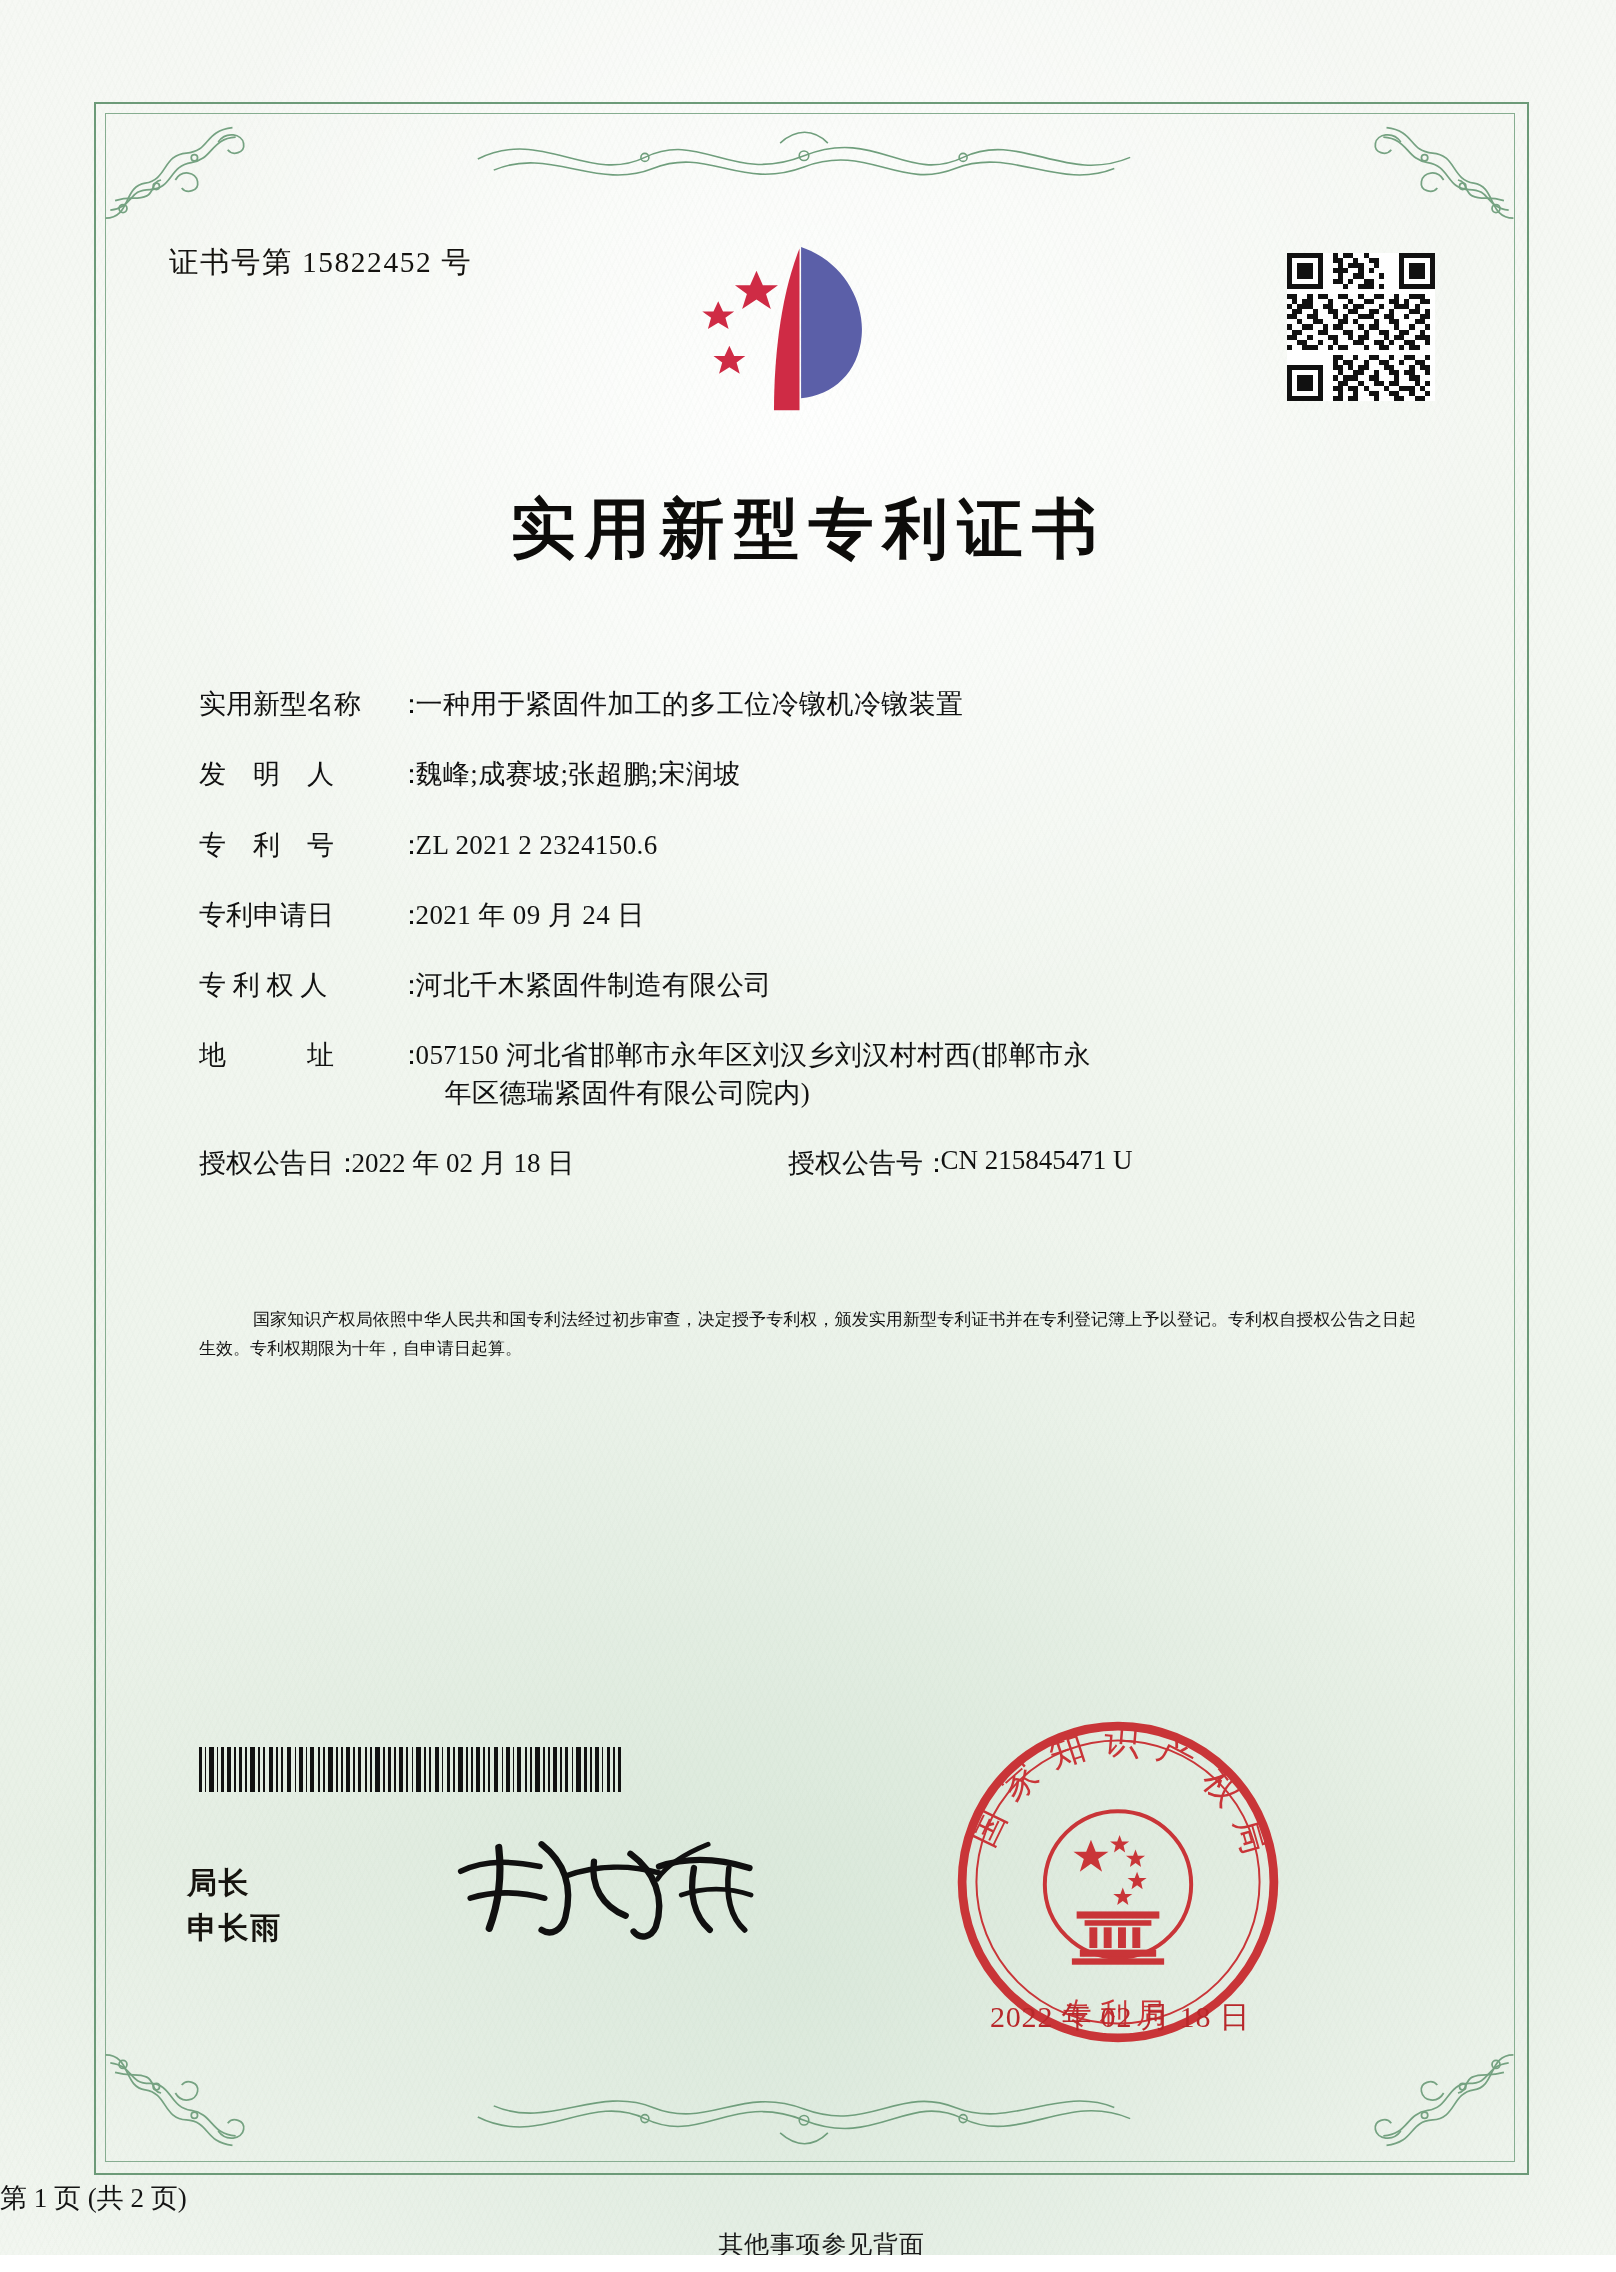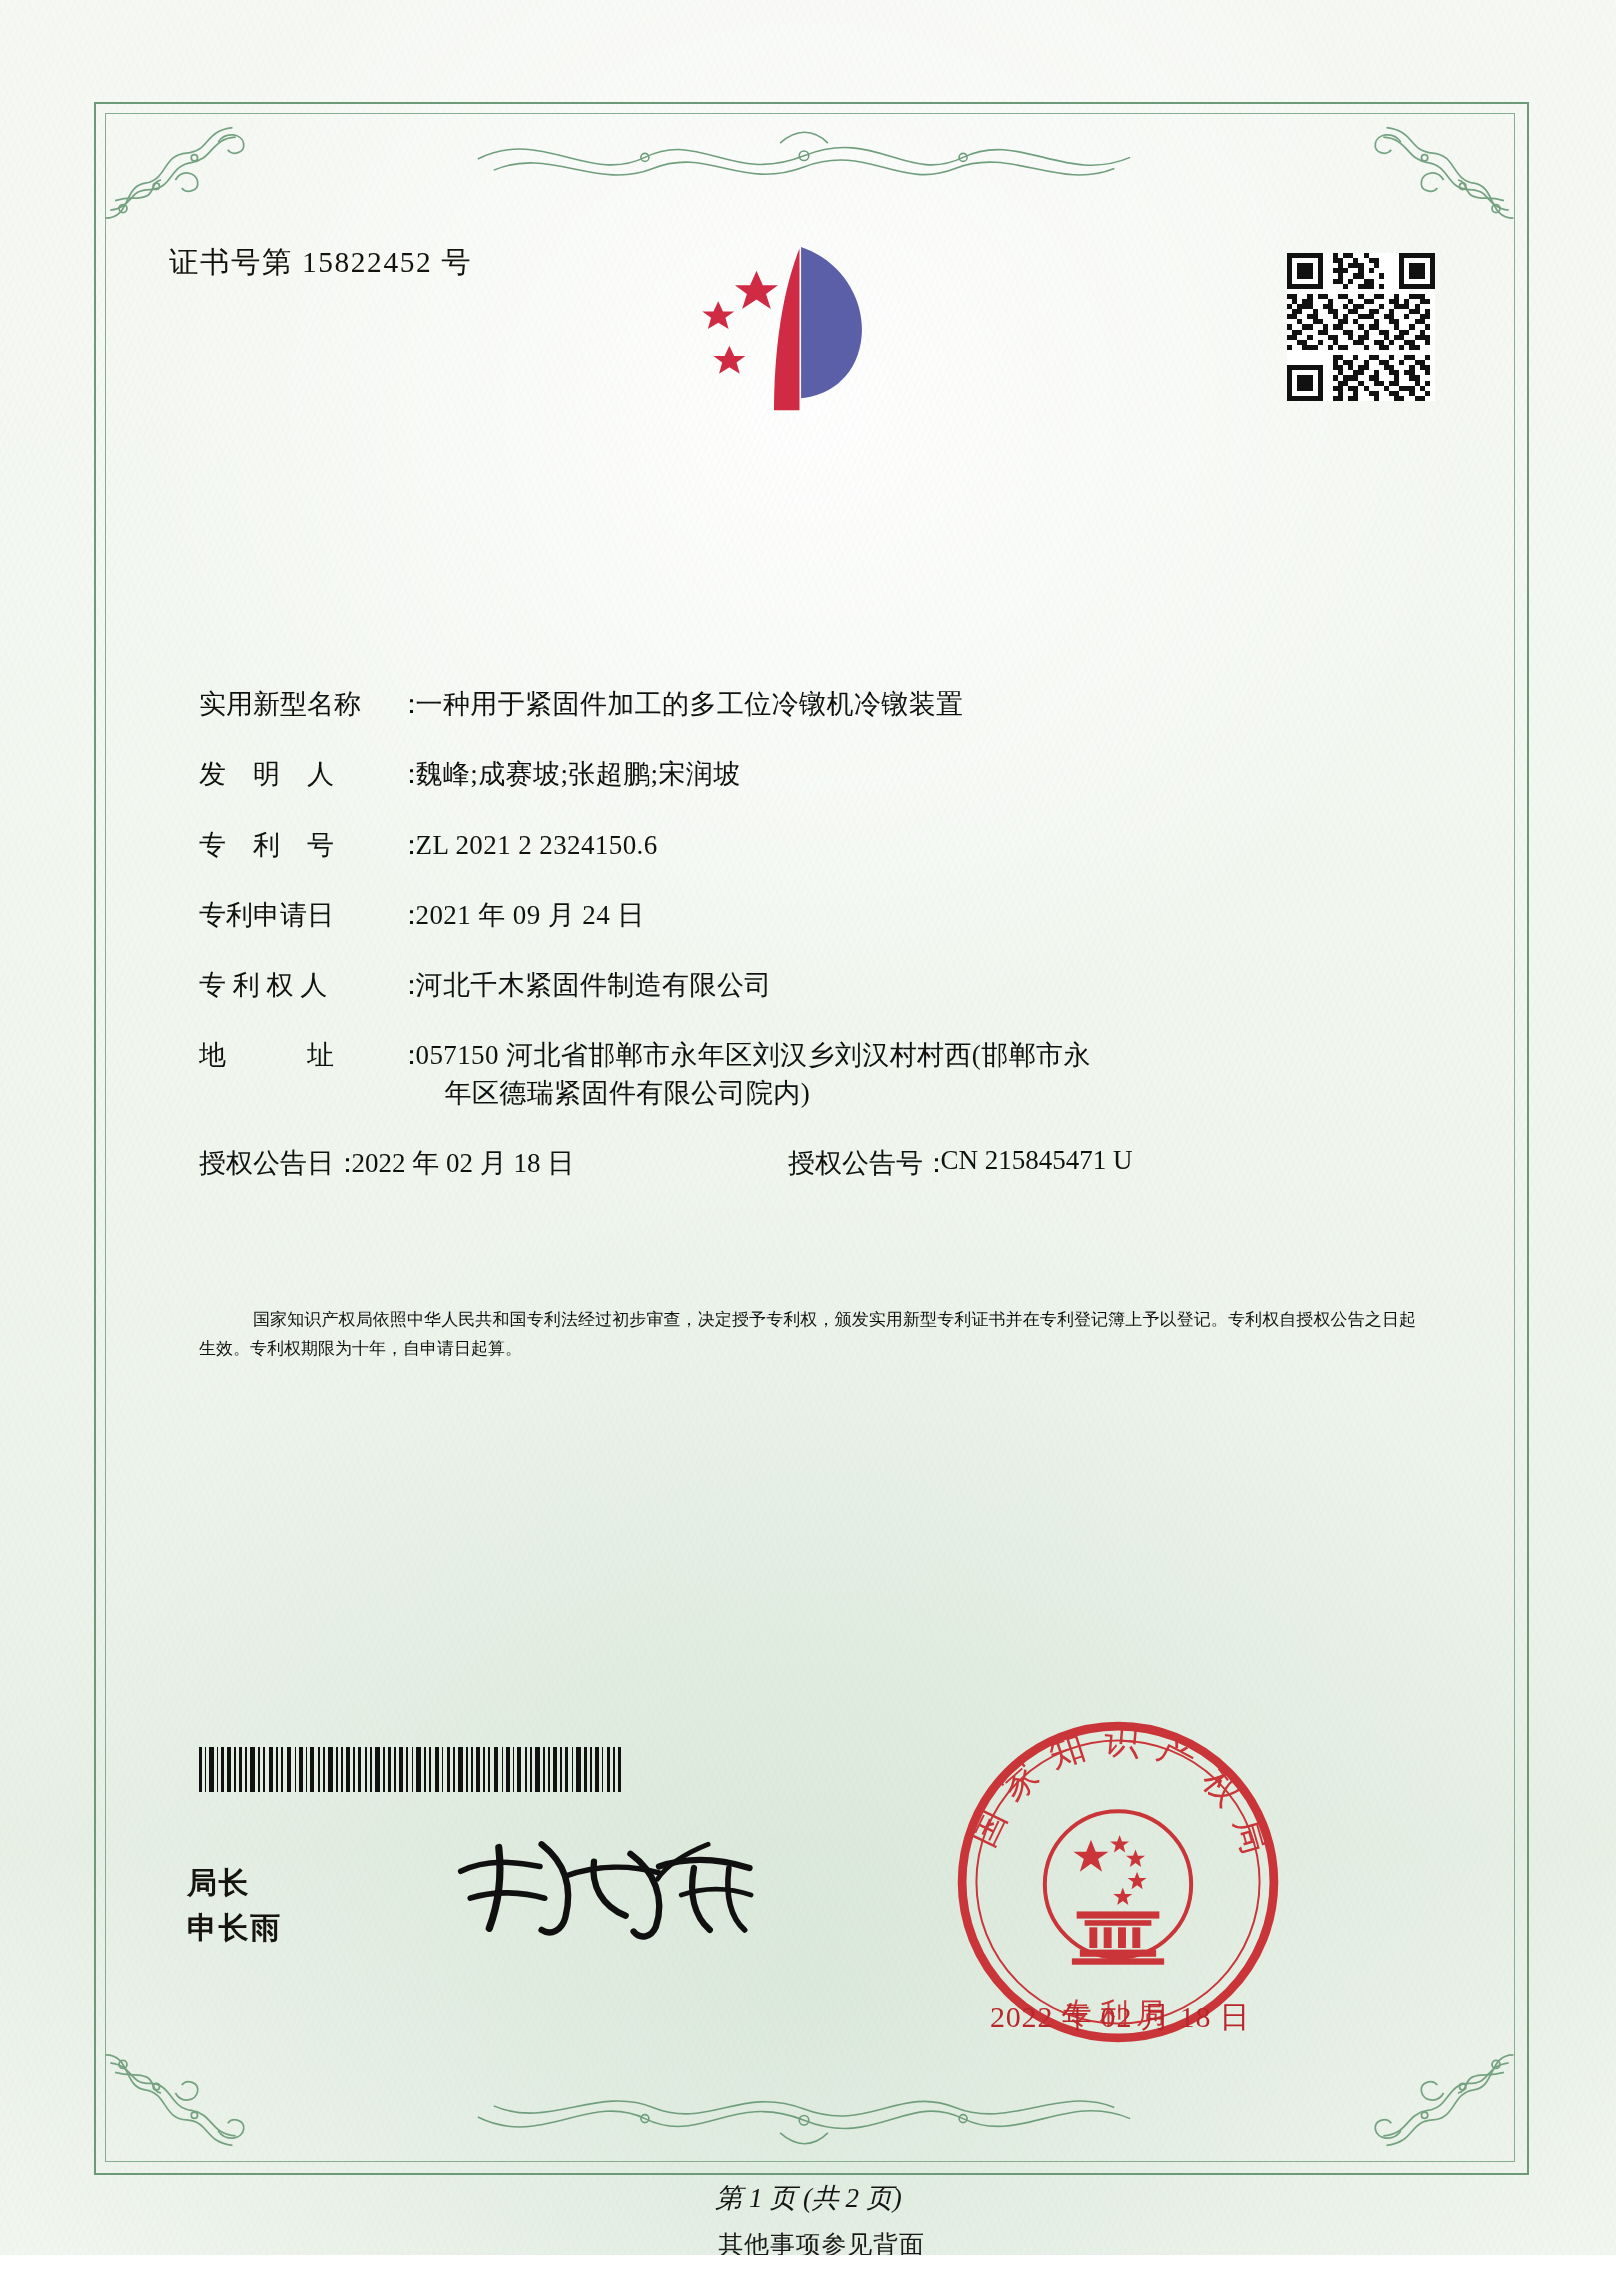--- a/index.html
+++ b/index.html
@@ -240,24 +240,23 @@
     color: #b8282b;
     letter-spacing: 0.8px;
     font-family: "Liberation Serif", serif;
   }
 
   
   .page-num {
     position: absolute;
     left: 0; right: 0;
     top: 2180px;
-    text-align: center;
+    text-align: left;
     font-size: 27px;
     color: #141414;
-    font-style: italic;
   }
   .back-note {
     position: absolute;
     left: 0; right: 0;
     top: 2228px;
     text-align: center;
     font-size: 25px;
     color: #1a1a1a;
     letter-spacing: 0.8px;
     padding-left: 26px;
@@ -528,20 +527,21 @@
           <rect x="27" y="27" width="1" height="1"></rect>
         <rect x="9" y="28" width="2" height="1"></rect>
           <rect x="12" y="28" width="2" height="1"></rect>
           <rect x="17" y="28" width="1" height="1"></rect>
         <rect x="21" y="28" width="2" height="1"></rect>
           <rect x="25" y="28" width="2" height="1"></rect>
       </g>
     </svg>
   </div>
 
+  <div class="title">实用新型专利证书</div>
 
   <div class="fields">
 
     <div class="field-row">
       <div class="field-label">实用新型名称</div>
       <div class="field-colon">：</div>
       <div class="field-value">一种用于紧固件加工的多工位冷镦机冷镦装置</div>
     </div>
 
     <div class="field-row">

